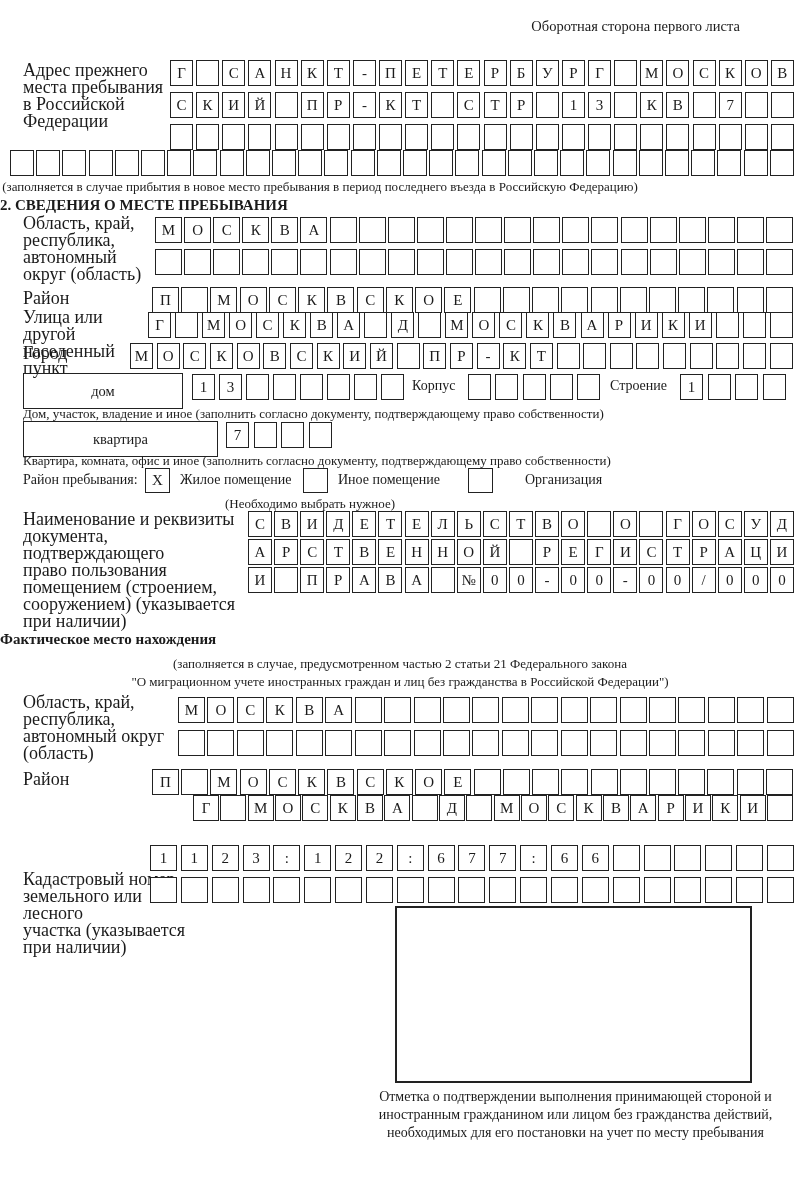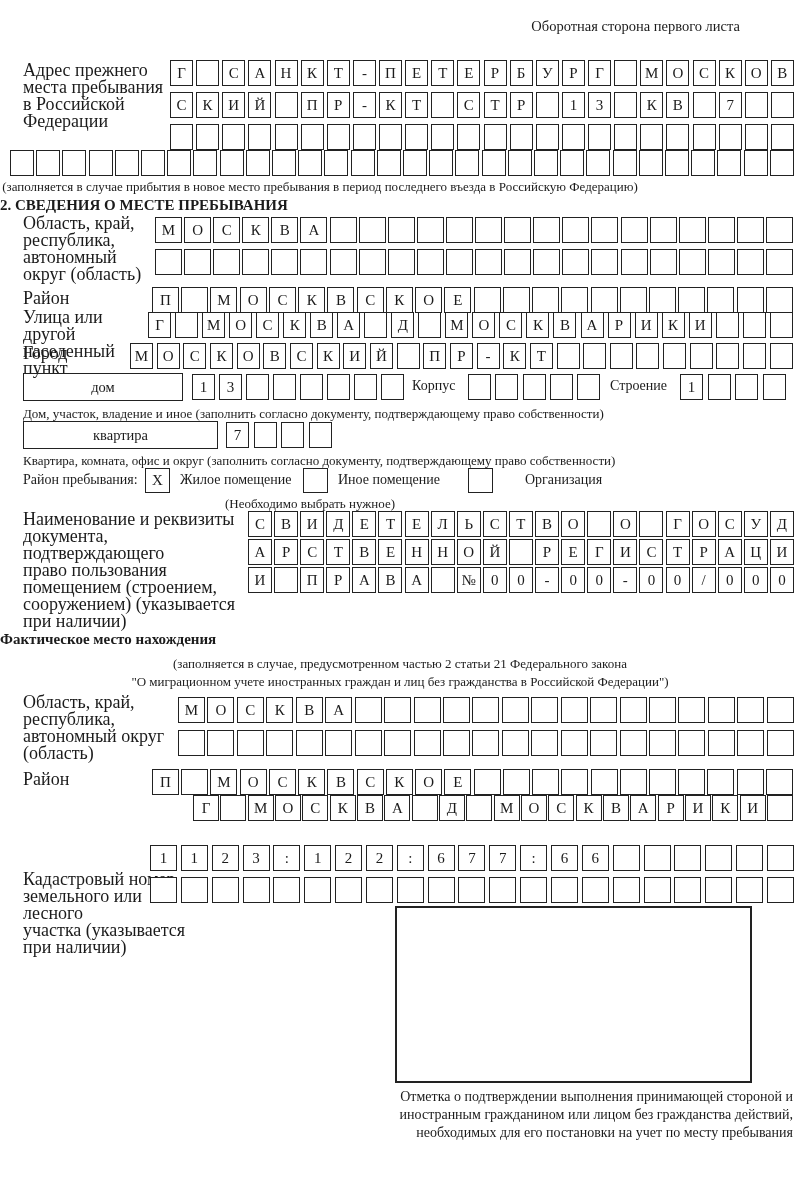--- a/index.html
+++ b/index.html
@@ -12,21 +12,21 @@
   .note{font-size:14.5px;}
   .cellrow{position:absolute;display:flex;justify-content:space-between;}
   .cell{box-sizing:border-box;flex:0 0 auto;width:23px;height:26px;
         border:1.8px solid #222;background:#fff;display:flex;align-items:center;
         justify-content:center;font-size:15px;line-height:1;}
   .r22 .cell{width:27px;}
   .r30 .cell{width:24px;}
   .r21 .cell{width:24px;}
   .r21w .cell{width:27px;}
   .r22c .cell{width:26px;}
-  .wbox{box-sizing:border-box;position:absolute;border:1.8px solid #222;height:28px;
+  .wbox{box-sizing:border-box;position:absolute;border:1.8px solid #222;height:36px;
         display:flex;align-items:center;justify-content:center;font-size:14.5px;}
   .cklabel{font-size:14px;}
   .ckcell{position:absolute;box-sizing:border-box;width:25px;height:25px;border:1.8px solid #222;
           display:flex;align-items:center;justify-content:center;font-size:15px;}
   .bigbox{position:absolute;box-sizing:border-box;border:2px solid #222;background:#fff;}
 </style>
 </head>
 <body>
 
 <div class="page">
@@ -316,21 +316,21 @@
     </div>
   <div class="abs caption" style="left:23px;top:406px;width:770px">Дом, участок, владение и иное (заполнить согласно документу, подтверждающему право собственности)</div>
 
   <div class="wbox" style="left:23px;top:421px;width:195px">квартира</div>
   <div class="cellrow" style="left:226px;top:422px;width:106px">
       <span class="cell">7</span>
       <span class="cell"></span>
       <span class="cell"></span>
       <span class="cell"></span>
     </div>
-  <div class="abs caption" style="left:23px;top:453px;width:770px">Квартира, комната, офис и округ (заполнить согласно документу, подтверждающему право собственности)</div>
+  <div class="abs caption" style="left:23px;top:453px;width:770px">Квартира, комната, офис и иное (заполнить согласно документу, подтверждающему право собственности)</div>
 
   <div class="abs cklabel" style="left:23px;top:472px">Район пребывания:</div>
   <div class="ckcell" style="left:145px;top:468px">X</div>
   <div class="abs cklabel" style="left:180px;top:472px">Жилое помещение</div>
   <div class="ckcell" style="left:303px;top:468px"></div>
   <div class="abs cklabel" style="left:338px;top:472px">Иное помещение</div>
   <div class="ckcell" style="left:468px;top:468px"></div>
   <div class="abs cklabel" style="left:525px;top:472px">Организация</div>
   <div class="abs caption" style="left:130px;top:496px;width:360px;text-align:center">(Необходимо выбрать нужное)</div>
 
@@ -561,15 +561,15 @@
       <span class="cell"></span>
       <span class="cell"></span>
       <span class="cell"></span>
       <span class="cell"></span>
       <span class="cell"></span>
       <span class="cell"></span>
       <span class="cell"></span>
     </div>
 
   <div class="bigbox" style="left:395px;top:906px;width:357px;height:177px"></div>
-  <div class="abs" style="left:358px;top:1088px;width:435px;text-align:right;font-size:14px;line-height:18px">Отметка о подтверждении выполнения принимающей стороной и иностранным гражданином или лицом без гражданства действий, необходимых для его постановки на учет по месту пребывания</div>
+  <div class="abs" style="left:358px;top:1088px;width:435px;text-align:center;font-size:14px;line-height:18px">Отметка о подтверждении выполнения принимающей стороной и иностранным гражданином или лицом без гражданства действий, необходимых для его постановки на учет по месту пребывания</div>
 
 </div>
 
 </body></html>

